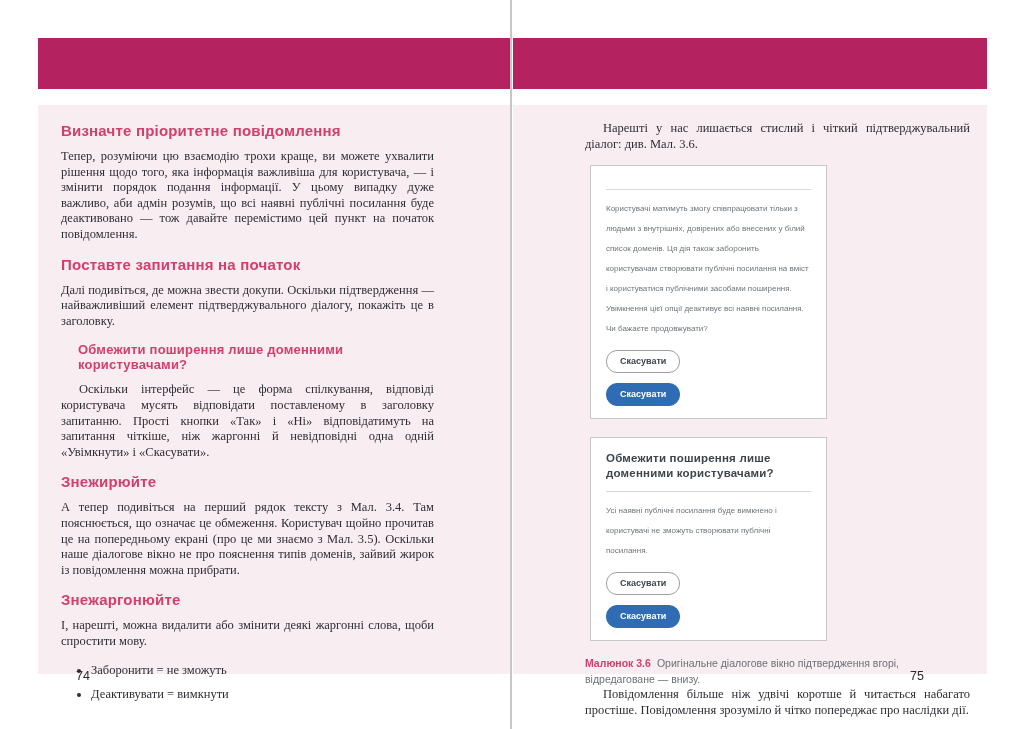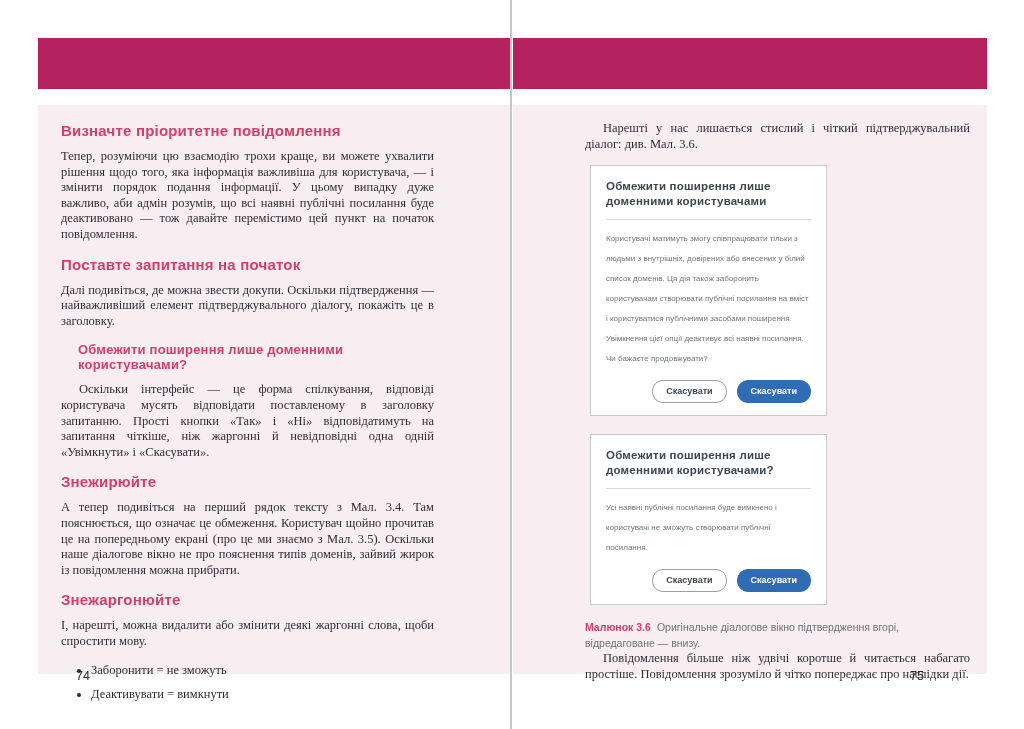--- a/index.html
+++ b/index.html
@@ -55,22 +55,22 @@
   .dialog + .dialog{margin-top:18px;}
   .dialog-title{
     font-size:11.5px;font-weight:bold;color:#3d454d;
     line-height:15px;letter-spacing:.2px;margin:0;
   }
   .dialog-divider{height:1px;background:#d9d9d9;margin:10px 0 9px 0;}
   .dialog-body{
     font-size:8px;color:#6e757b;line-height:20px;margin:0;
   }
   .dialog-buttons{
-    display:flex;justify-content:flex-end;align-items:center;
-    gap:10px;margin-top:11px;
+    display:flex;justify-content:flex-end;align-items:flex-start;
+    gap:10px;margin-top:11px;flex-direction:column;
   }
   .btn{
     font-family:"Liberation Sans",sans-serif;
     font-size:9px;font-weight:bold;border-radius:11px;
     padding:5px 13px;line-height:11px;cursor:default;
   }
   .btn-outline{
     background:#ffffff;color:#3d454d;border:1px solid #9aa0a6;
   }
   .btn-primary{
@@ -114,21 +114,20 @@
       </ul>
     </div>
   </div>
 
   <div class="page page-right">
     <div class="band"></div>
     <div class="content">
       <p class="body indent mb20">Нарешті у нас лишається стислий і чіткий підтверджувальний діалог: див. Мал. 3.6.</p>
 
       <div class="dialog">
-        <p class="dialog-title">Обмежити поширення лише доменними користувачами</p>
         <div class="dialog-divider"></div>
         <p class="dialog-body">Користувачі матимуть змогу співпрацювати тільки з людьми з внутрішніх, довірених або внесених у білий список доменів. Ця дія також заборонить користувачам створювати публічні посилання на вміст і користуватися публічними засобами поширення. Увімкнення цієї опції деактивує всі наявні посилання. Чи бажаєте продовжувати?</p>
         <div class="dialog-buttons">
           <span class="btn btn-outline">Скасувати</span>
           <span class="btn btn-primary">Скасувати</span>
         </div>
       </div>
 
       <div class="dialog">
         <p class="dialog-title">Обмежити поширення лише доменними користувачами?</p>

